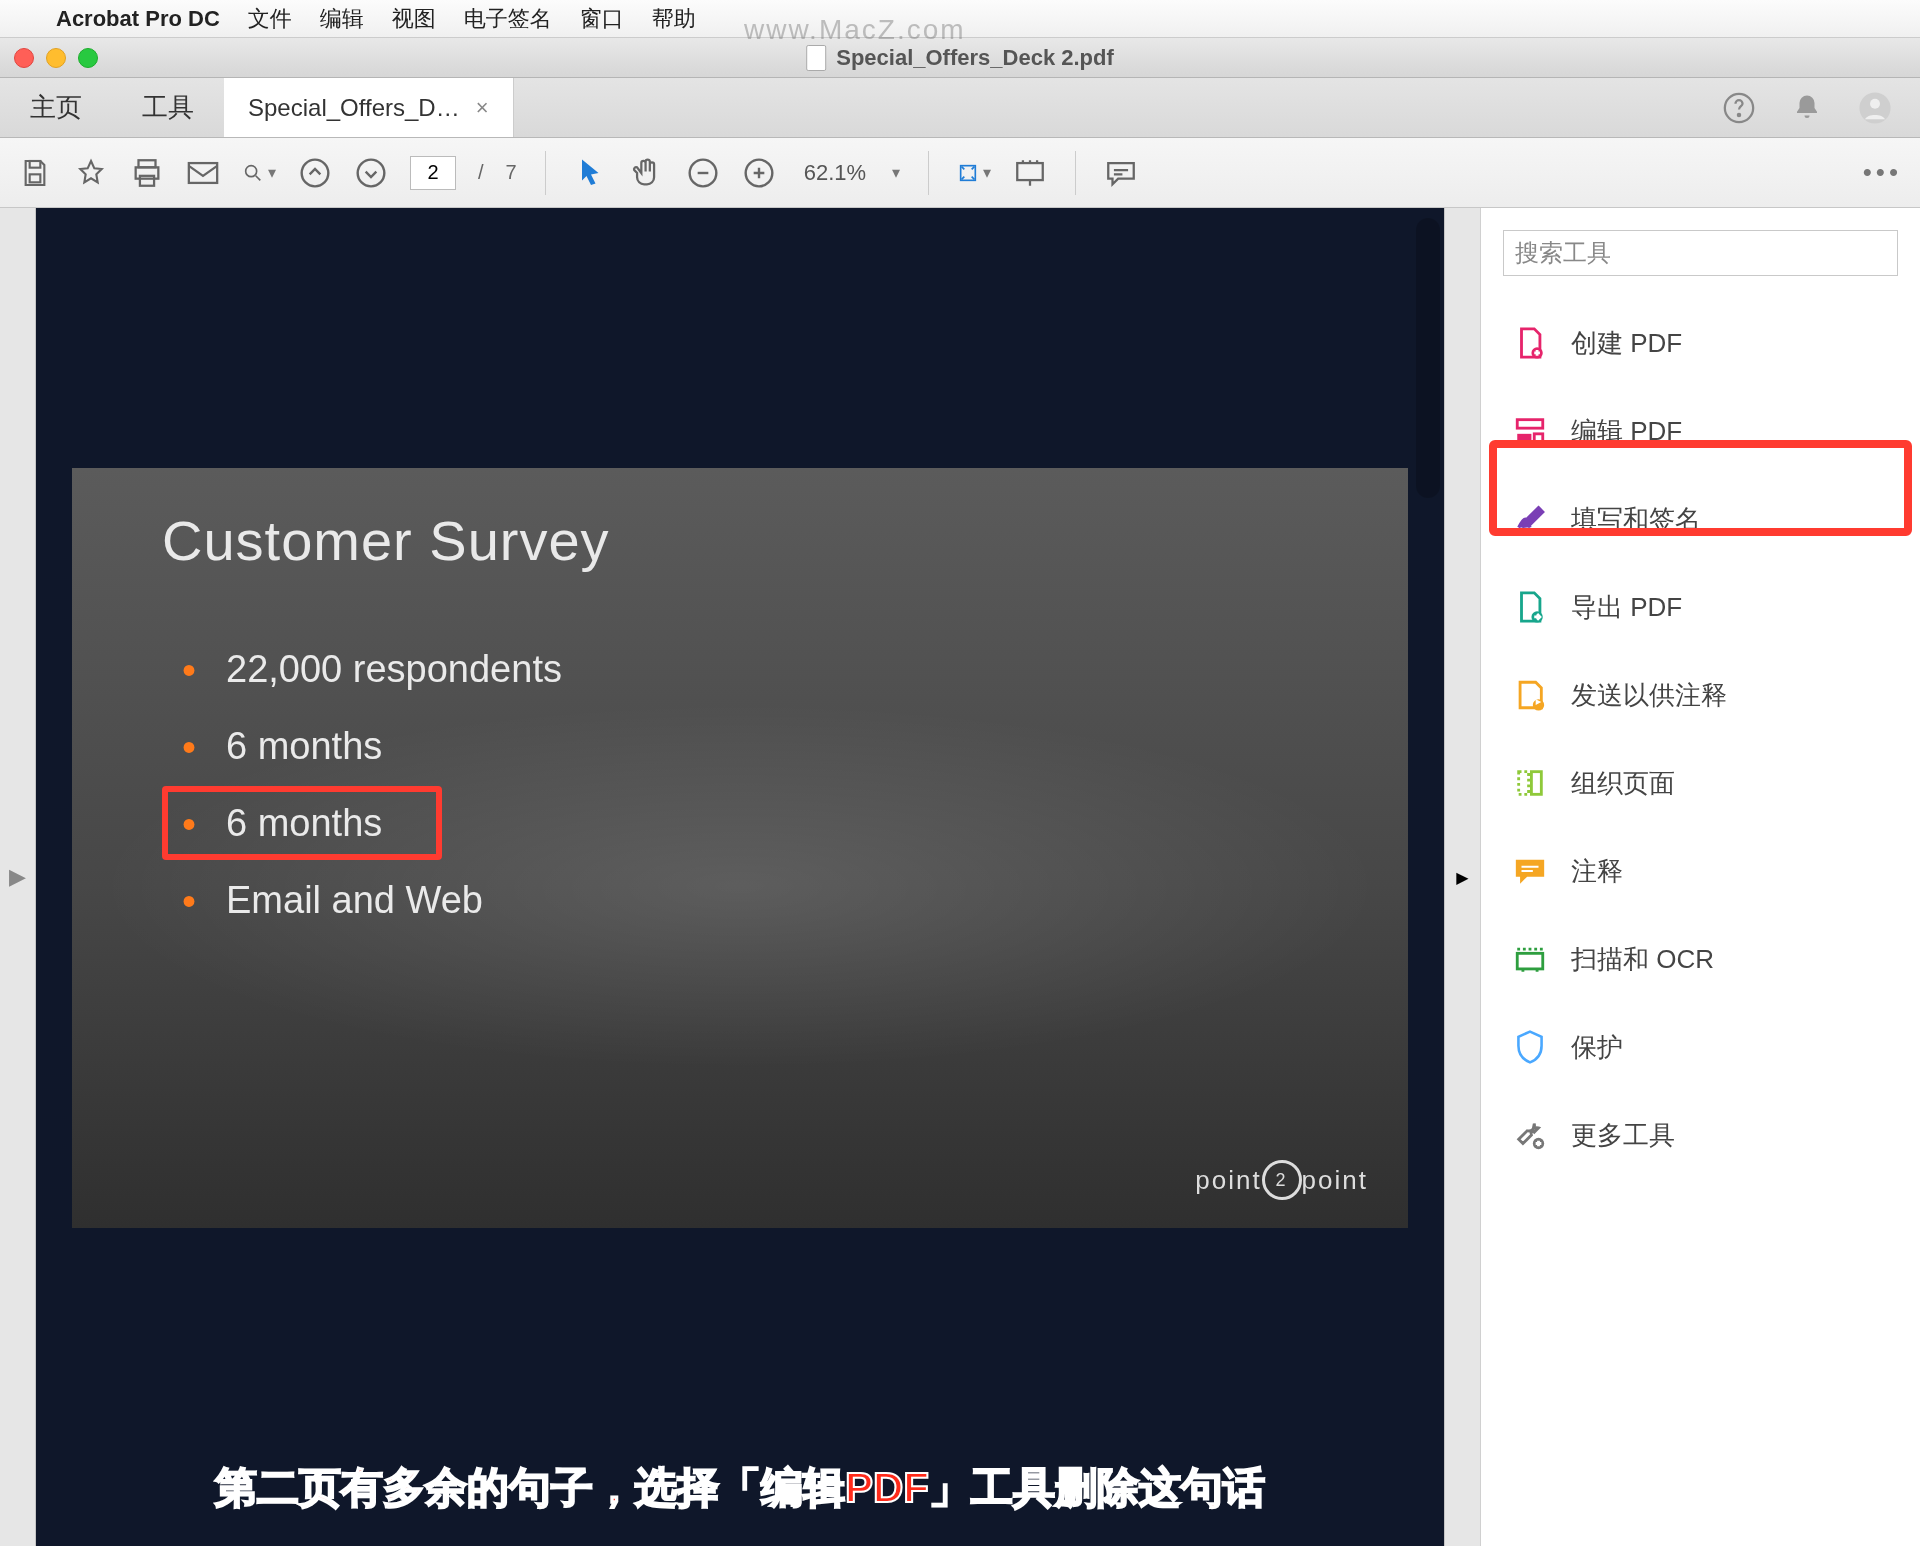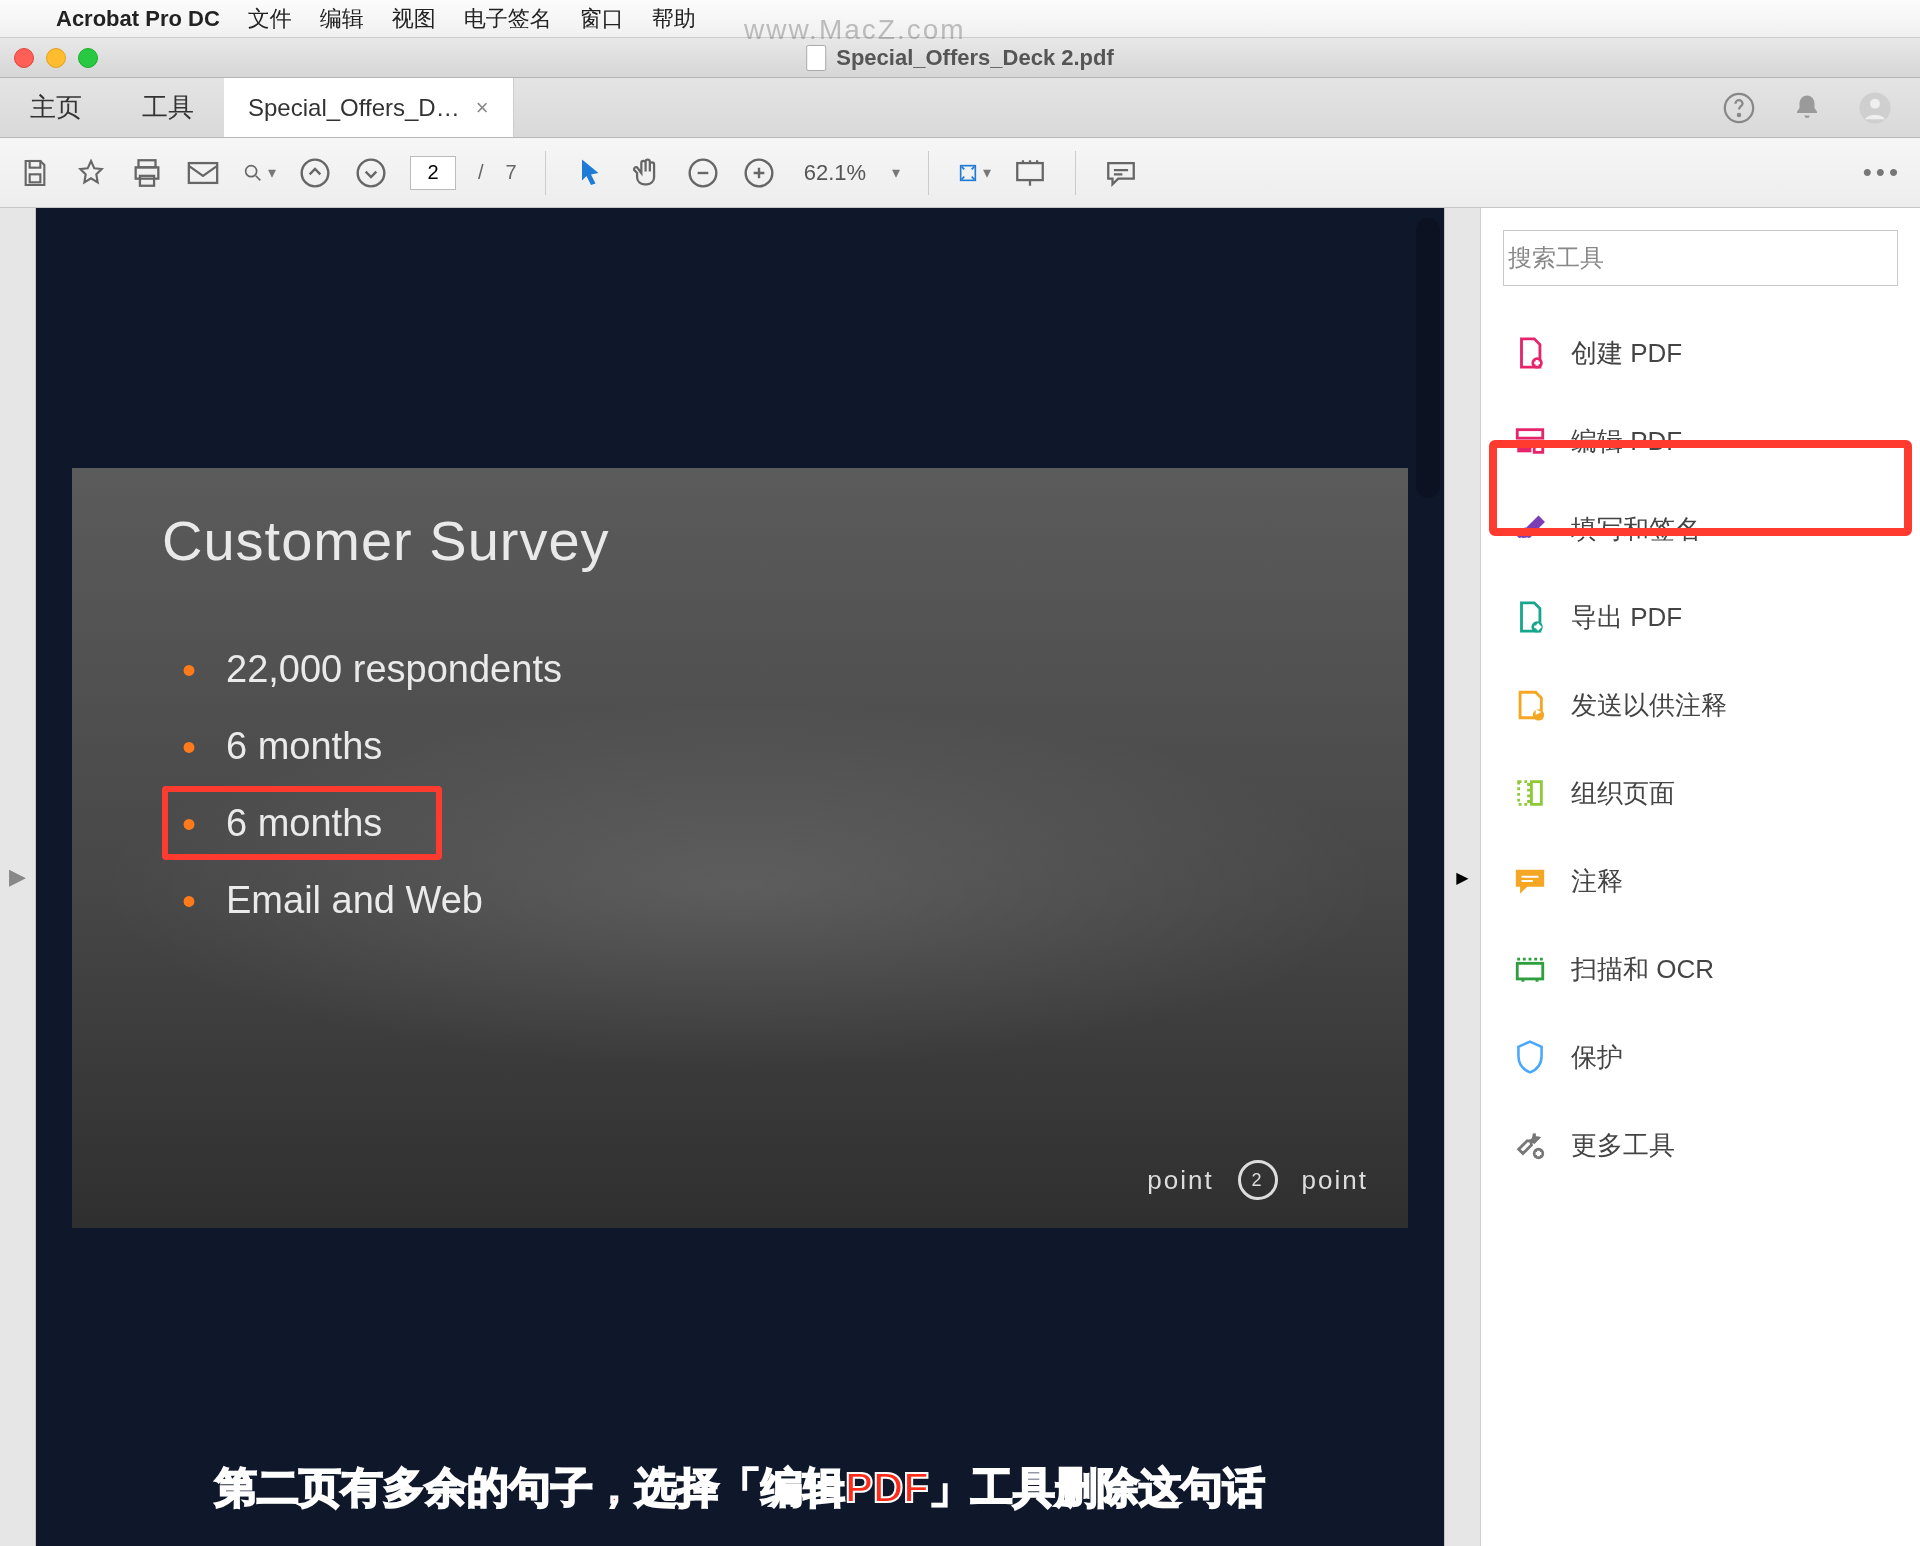--- a/index.html
+++ b/index.html
@@ -50,31 +50,31 @@
 .road { position:absolute; inset:0; background:
   radial-gradient(ellipse 80% 40% at 50% 55%, rgba(255,255,255,.12), transparent 60%),
   linear-gradient(#5b5b5b 0%, #474747 55%, #2f2f2f 100%); filter: grayscale(100%); }
 .slide h1 { position: absolute; left: 90px; top: 40px; color: #e9e9e9; font-weight: 200; font-size: 56px; letter-spacing: 1px; }
 .bullets { position: absolute; left: 110px; top: 180px; list-style: none; }
 .bullets li { color: #eaeaea; font-size: 38px; font-weight: 300; margin-bottom: 34px; position: relative; padding-left: 44px; }
 .bullets li::before { content: "•"; color: #ff7a1a; position: absolute; left: 0; top: 0; font-size: 40px; }
 .hlbox { position: absolute; border: 6px solid #ff3b30; border-radius: 4px; }
 .hl-bullet { left: 90px; top: 318px; width: 280px; height: 74px; }
 
-.brand { position: absolute; right: 40px; bottom: 28px; color: #ddd; font-size: 26px; letter-spacing: 2px; display: flex; align-items: center; gap: 24px; font-weight: 300; }
+.brand { position: absolute; right: 40px; bottom: 28px; color: #ddd; font-size: 26px; letter-spacing: 2px; display: flex; align-items: center; gap: 0; font-weight: 300; }
 .brand .circ { width: 40px; height: 40px; border: 3px solid #ddd; border-radius: 50%; display: inline-flex; align-items: center; justify-content: center; font-size: 18px; }
 
 .scrollbar { position: absolute; right: 4px; top: 10px; width: 24px; height: 280px; background: rgba(0,0,0,.18); border-radius: 12px; }
 
 .caption { position: absolute; bottom: 30px; left: 50%; transform: translateX(-50%); font-size: 42px; font-weight: 800; color: #ff2a1a; -webkit-text-stroke: 2px #fff; white-space: nowrap; }
 
 
 .side-rail { width: 36px; background: #e6e6e6; border-left: 1px solid #c5c5c5; display: flex; align-items: center; justify-content: center; }
 .tools-panel { width: 440px; background: #fff; border-left: 1px solid #d0d0d0; padding: 22px 22px 0 22px; position: relative; }
-.search-box { width: 100%; height: 56px; border: 1px solid #c9c9c9; padding: 0 4px; font-size: 24px; color: #888; display: flex; align-items: center; }
+.search-box { width: 100%; height: 46px; border: 1px solid #c9c9c9; padding: 0 11px; font-size: 24px; color: #888; display: flex; align-items: center; }
 .tool-list { margin-top: 38px; display: flex; flex-direction: column; gap: 30px; }
 .tool-item { display: flex; align-items: center; gap: 22px; height: 58px; padding: 0 8px; font-size: 26px; color: #444; cursor: pointer; }
 .tool-item .ticon { width: 38px; height: 38px; display: inline-flex; align-items: center; justify-content: center; }
 .hl-tool { position: absolute; left: 8px; top: 232px; right: 8px; height: 96px; border: 8px solid #ff3b30; border-radius: 6px; pointer-events: none; }
 
 svg { display: block; }
 </style>
 </head>
 <body>
 

